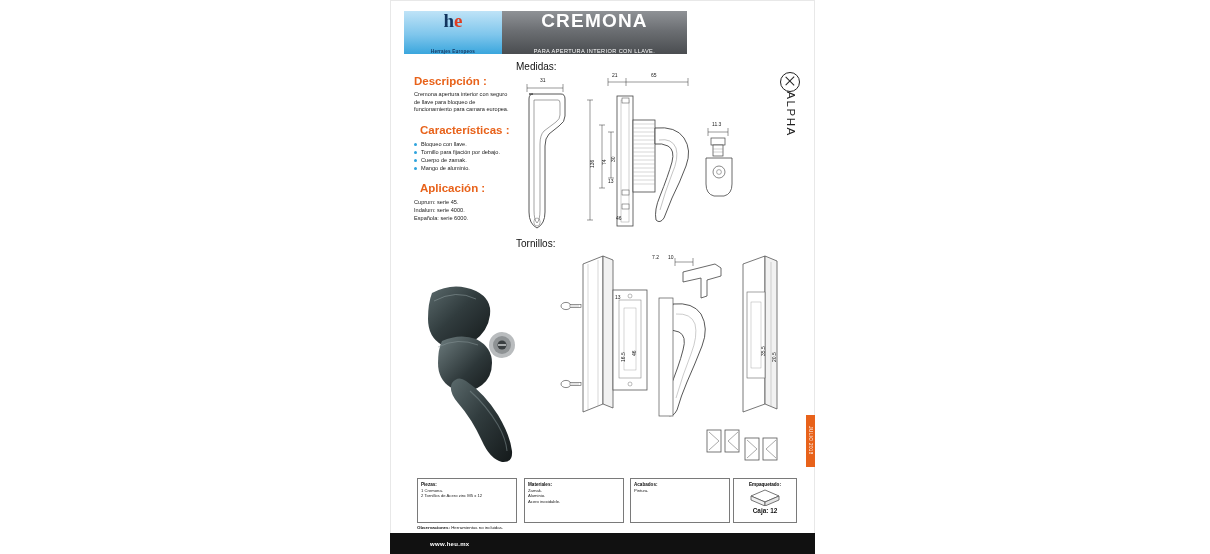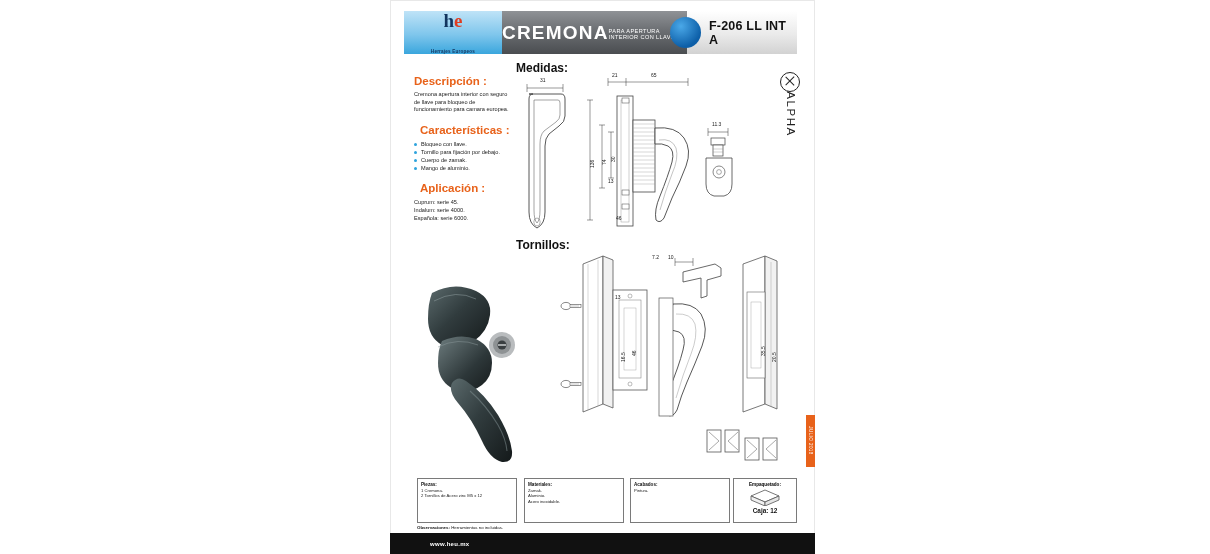--- a/index.html
+++ b/index.html
@@ -13,21 +13,21 @@
   
   .bar-left{position:absolute;left:390px;top:0;width:6px;height:554px;background:#7fbf3f;}
   .bar-right{position:absolute;left:809px;top:0;width:6px;height:554px;background:#7fbf3f;}
 
   
   .header{position:absolute;left:404px;top:11px;width:393px;height:43px;}
   .hdr-logo{position:absolute;left:0;top:0;width:98px;height:43px;background:linear-gradient(180deg,#bfe3f7 0%,#7fc6ec 55%,#3aa6dd 100%);display:flex;flex-direction:column;align-items:center;justify-content:space-between;}
   .logo-mark{font-family:"Liberation Serif",serif;font-weight:bold;font-size:19px;color:#12355f;letter-spacing:0px;line-height:19px;}
   .logo-mark .e{color:#e03c1f;}
   .logo-sub{font-size:4.6px;color:#12355f;font-weight:bold;letter-spacing:.2px;margin-top:3px;}
-  .hdr-mid{position:absolute;left:98px;top:0;width:185px;height:43px;background:linear-gradient(180deg,#8f9296 0%,#6c6f73 45%,#4a4d50 100%);display:flex;flex-direction:row;align-items:center;justify-content:space-between;}
+  .hdr-mid{position:absolute;left:98px;top:0;width:185px;height:43px;background:linear-gradient(180deg,#8f9296 0%,#6c6f73 45%,#4a4d50 100%);display:flex;flex-direction:column;align-items:center;justify-content:space-between;}
   .hdr-title{color:#ffffff;font-size:19px;font-weight:bold;letter-spacing:1.2px;line-height:20px;}
   .hdr-subtitle{color:#ffffff;font-size:5.6px;letter-spacing:.4px;margin-top:2px;}
   .hdr-right{position:absolute;left:283px;top:0;width:110px;height:43px;background:linear-gradient(180deg,#ffffff 0%,#eaeaea 55%,#d2d2d2 100%);display:flex;align-items:center;}
   .hdr-circle{position:absolute;left:-17px;top:6px;width:31px;height:31px;border-radius:50%;background:radial-gradient(circle at 35% 30%,#4aa8e8,#0d5fa8 70%);}
   .hdr-code{margin-left:22px;font-size:12.5px;font-weight:bold;color:#111;letter-spacing:.2px;}
 
   
   .alpha{position:absolute;left:778px;top:72px;width:26px;height:80px;}
   .alpha-circ{position:absolute;left:2px;top:0;width:18px;height:18px;border-radius:50%;border:1.3px solid #222;}
   .alpha-circ:before,.alpha-circ:after{content:"";position:absolute;left:50%;top:2px;width:1.3px;height:12px;background:#222;transform-origin:50% 50%;}
@@ -39,21 +39,21 @@
   .col-left{position:absolute;left:414px;top:59px;width:100px;margin-top:16px;}
   .h-orange{color:#e8621a;font-size:11.5px;font-weight:bold;margin:0 0 4px 0;}
   .h-orange.indent{margin-left:6px;}
   .ptext{font-size:5.6px;color:#1b1b1b;line-height:7.6px;margin:0 0 10px 0;}
   .bullets{list-style:none;margin:0 0 10px 0;padding:0;}
   .bullets li{font-size:5.6px;color:#1b1b1b;line-height:8px;padding-left:7px;position:relative;}
   .bullets li:before{content:"";position:absolute;left:0;top:3px;width:3.4px;height:3.4px;border-radius:50%;background:#2ea3dd;}
   .applist{font-size:5.6px;color:#1b1b1b;line-height:8px;}
 
   
-  .sec-h{position:absolute;font-size:12px;font-weight:bold;color:#111;}
+  .sec-h{position:absolute;font-size:10px;font-weight:normal;color:#111;}
   #medidas-h{left:516px;top:61px;}
   #mecanizado-h{left:516px;top:238px;}
 
   
   .draw{position:absolute;}
   .dim{position:absolute;font-size:5px;color:#222;}
   .dimv{position:absolute;font-size:5px;color:#222;transform:rotate(-90deg);transform-origin:0 0;}
 
   
   .tbl{position:absolute;border:.8px solid #7a7a7a;background:#fff;box-sizing:border-box;}
@@ -90,24 +90,20 @@
   </div>
 
   <div class="header">
     <div class="hdr-logo">
       <div class="logo-mark">h<span class="e">e</span></div>
       <div class="logo-sub">Herrajes Europeos</div>
     </div>
     <div class="hdr-mid">
       <div class="hdr-title">CREMONA</div>
       <div class="hdr-subtitle">PARA APERTURA INTERIOR CON LLAVE.</div>
-    </div>
-    <div class="hdr-right">
-      <div class="hdr-circle"></div>
-      <div class="hdr-code">F-206 LL INT A</div>
     </div>
   </div>
 
   <div class="alpha">
     <div class="alpha-circ"></div>
     <div class="alpha-text">ALPHA</div>
   </div>
 
   <div class="col-left">
     <div class="h-orange">Descripción :</div>

